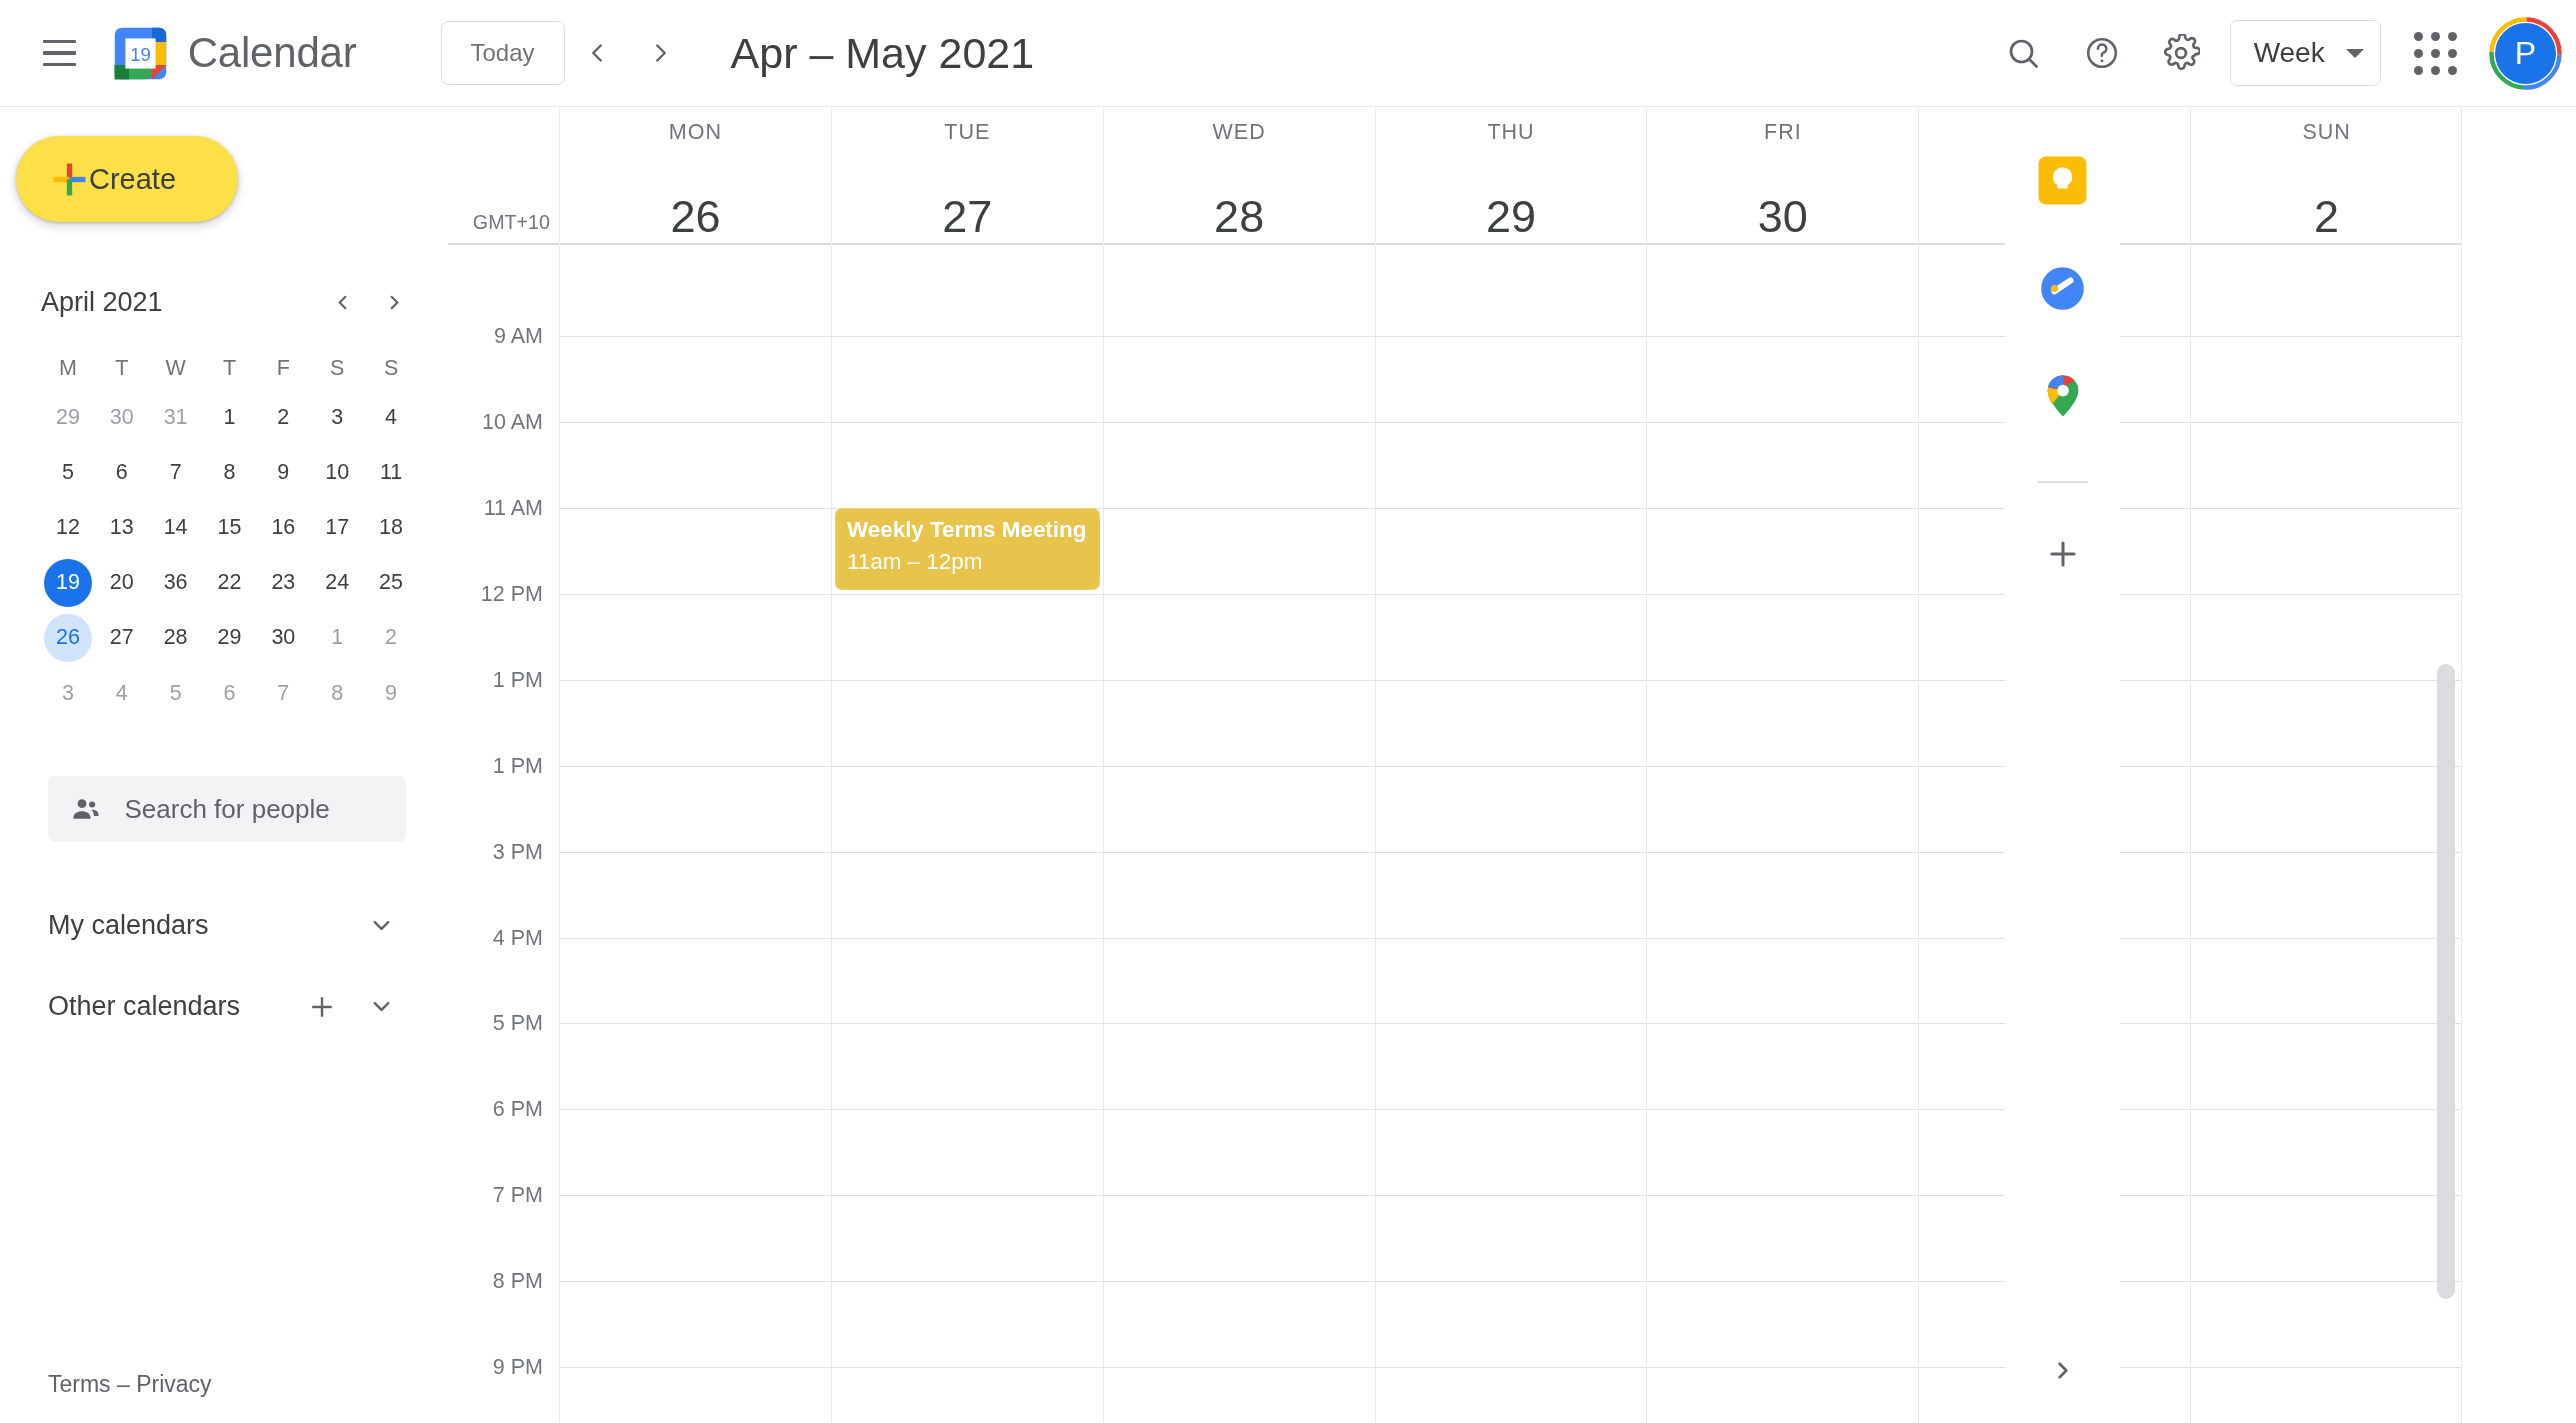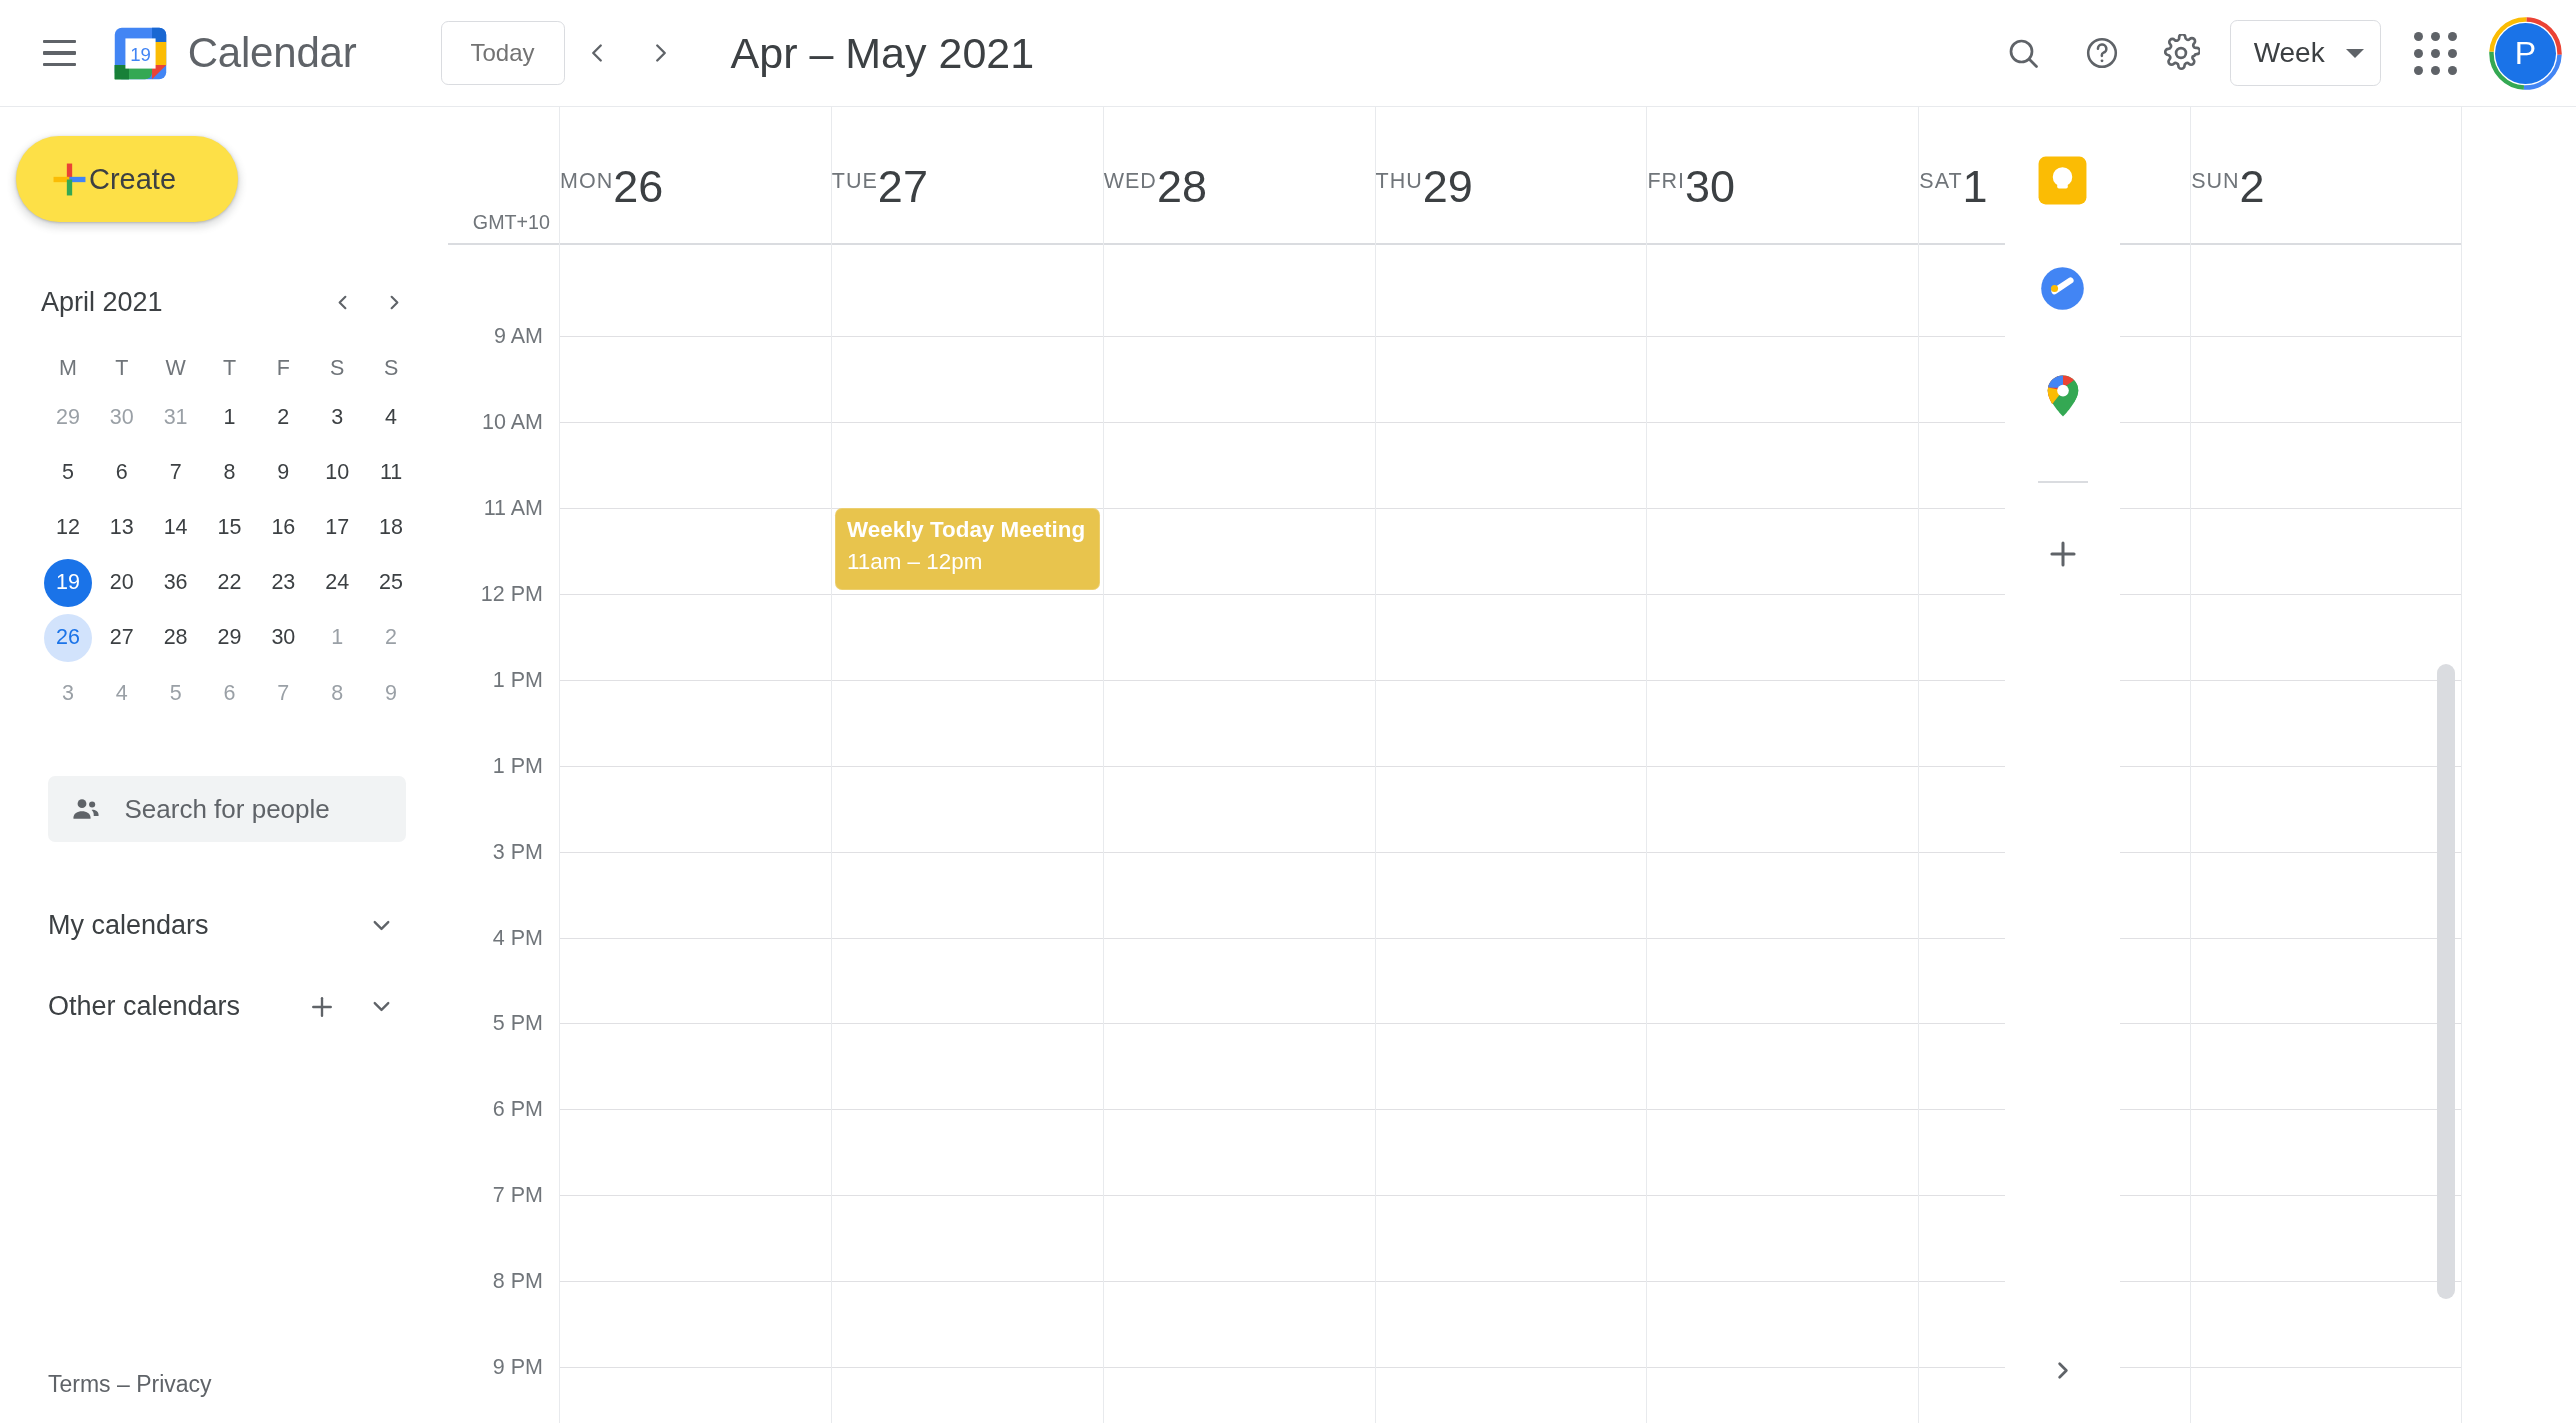--- a/index.html
+++ b/index.html
@@ -163,22 +163,22 @@
     display: flex;
   }
   .gutter-head {
     width: 111px; flex: 0 0 111px; position: relative;
   }
   .tz-label {
     position: absolute; right: 9px; bottom: 9px;
     font-size: 19.7px; color: #70757a;
   }
   .dayhead {
-    flex: 1 1 0; display: flex; flex-direction: row;
-    align-items: center; justify-content: flex-start;
+    flex: 1 1 0; display: flex; flex-direction: column;
+    align-items: center; justify-content: space-between;
     padding-top: 12.5px; border-left: 0.9px solid #e8eaed;
   }
   .dayhead .dname {
     font-size: 21.5px; color: #70757a; letter-spacing: 1px; font-weight: 400;
   }
   .dayhead .dnum {
     font-size: 45px; color: #3c4043; font-weight: 400; margin-top: 10.7px;
   }
 
   .grid-scroll {
@@ -535,21 +535,21 @@
             <div class="hline" style="top: 780px;"></div>
             <div class="hline" style="top: 866px;"></div>
             <div class="hline" style="top: 952px;"></div>
             <div class="hline" style="top: 1038px;"></div>
             <div class="hline" style="top: 1124px;"></div>
           </div>
         <div class="day-cols" id="day-cols">
             <div class="day-col"></div>
             <div class="day-col">
               <div class="event" style="background: rgb(232, 196, 77); top: 265px; height: 82px;">
-                <div class="ev-title">Weekly Today Meeting</div>
+                <div class="ev-title">Weekly Terms Meeting</div>
                 <div class="ev-time">11am – 12pm</div>
               </div>
             </div>
             <div class="day-col"></div>
             <div class="day-col"></div>
             <div class="day-col"></div>
             <div class="day-col"></div>
             <div class="day-col"></div>
           </div>
       </div>

